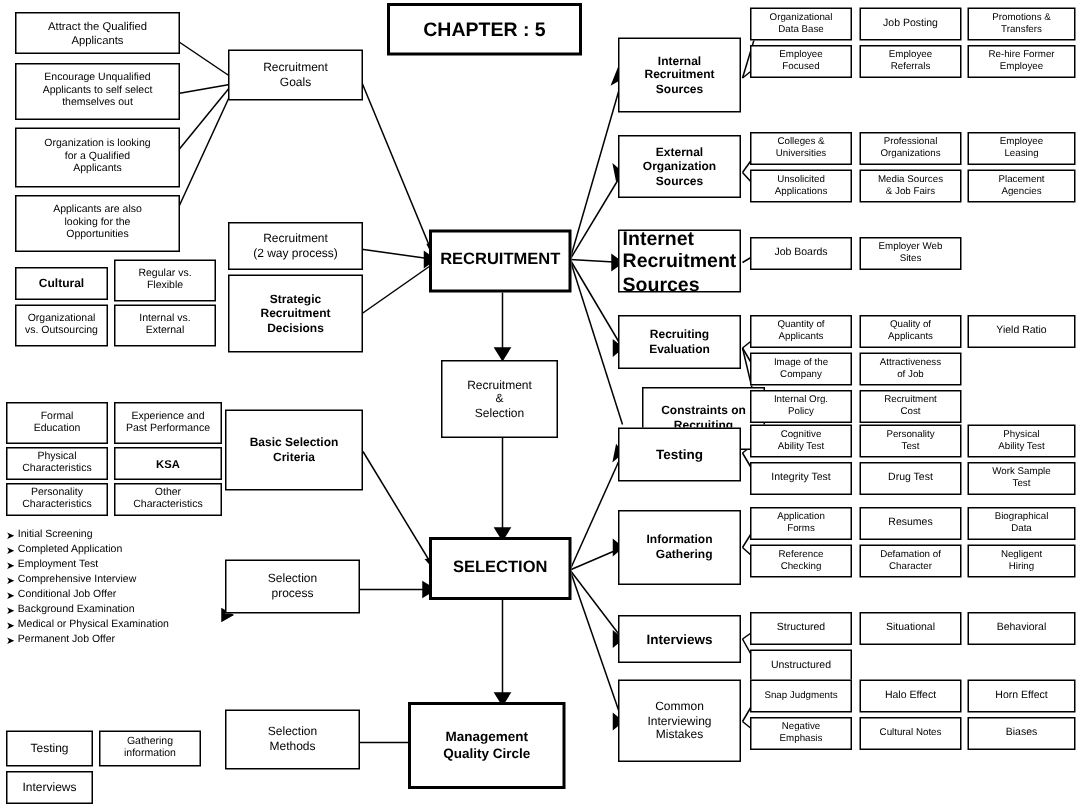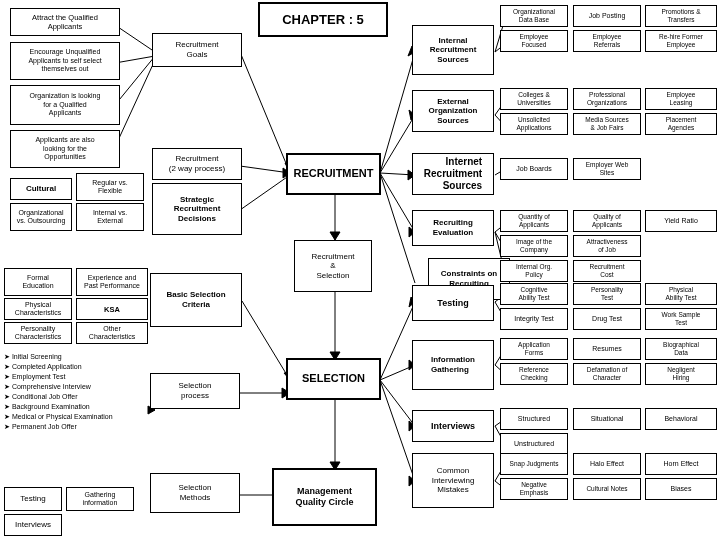--- a/index.html
+++ b/index.html
@@ -398,41 +398,41 @@
 Recruitment
 Sources</span>
   </div>
 
   <div class="box" style="top:90px; left:412px; width:82px; height:42px; font-size:8px; font-weight:bold; white-space:pre-line; text-align:center;">
     <span style="white-space:pre-line;">External
 Organization
 Sources</span>
   </div>
 
-  <div class="box" style="top:153px; left:412px; width:82px; height:42px; font-size:10px; font-weight:bold; white-space:pre-line; text-align:right;">
+  <div class="box" style="top:153px; left:412px; width:82px; height:42px; font-size:13px; font-weight:bold; white-space:pre-line; text-align:left;">
     <span style="white-space:pre-line;">Internet
 Recruitment
 Sources</span>
   </div>
 
   <div class="box" style="top:210px; left:412px; width:82px; height:36px; font-size:8px; font-weight:bold; white-space:pre-line; text-align:center;">
     <span style="white-space:pre-line;">Recruiting
 Evaluation</span>
   </div>
 
   <div class="box" style="top:258px; left:428px; width:82px; height:42px; font-size:8px; font-weight:bold; white-space:pre-line; text-align:center;">
     <span style="white-space:pre-line;">Constraints on
 Recruiting</span>
   </div>
 
   <div class="box" style="top:285px; left:412px; width:82px; height:36px; font-size:9px; font-weight:bold; white-space:pre-line; text-align:center;">
     <span style="white-space:pre-line;">Testing</span>
   </div>
 
-  <div class="box" style="top:340px; left:412px; width:82px; height:50px; font-size:8px; font-weight:bold; white-space:pre-line; text-align:left;">
+  <div class="box" style="top:340px; left:412px; width:82px; height:50px; font-size:8px; font-weight:bold; white-space:pre-line; text-align:right;">
     <span style="white-space:pre-line;">Information
 Gathering</span>
   </div>
 
   <div class="box" style="top:410px; left:412px; width:82px; height:32px; font-size:9px; font-weight:bold;">
     <span>Interviews</span>
   </div>
 
   <div class="box" style="top:453px; left:412px; width:82px; height:55px; font-size:8px; font-weight:normal; white-space:pre-line; text-align:center;">
     <span style="white-space:pre-line;">Common

